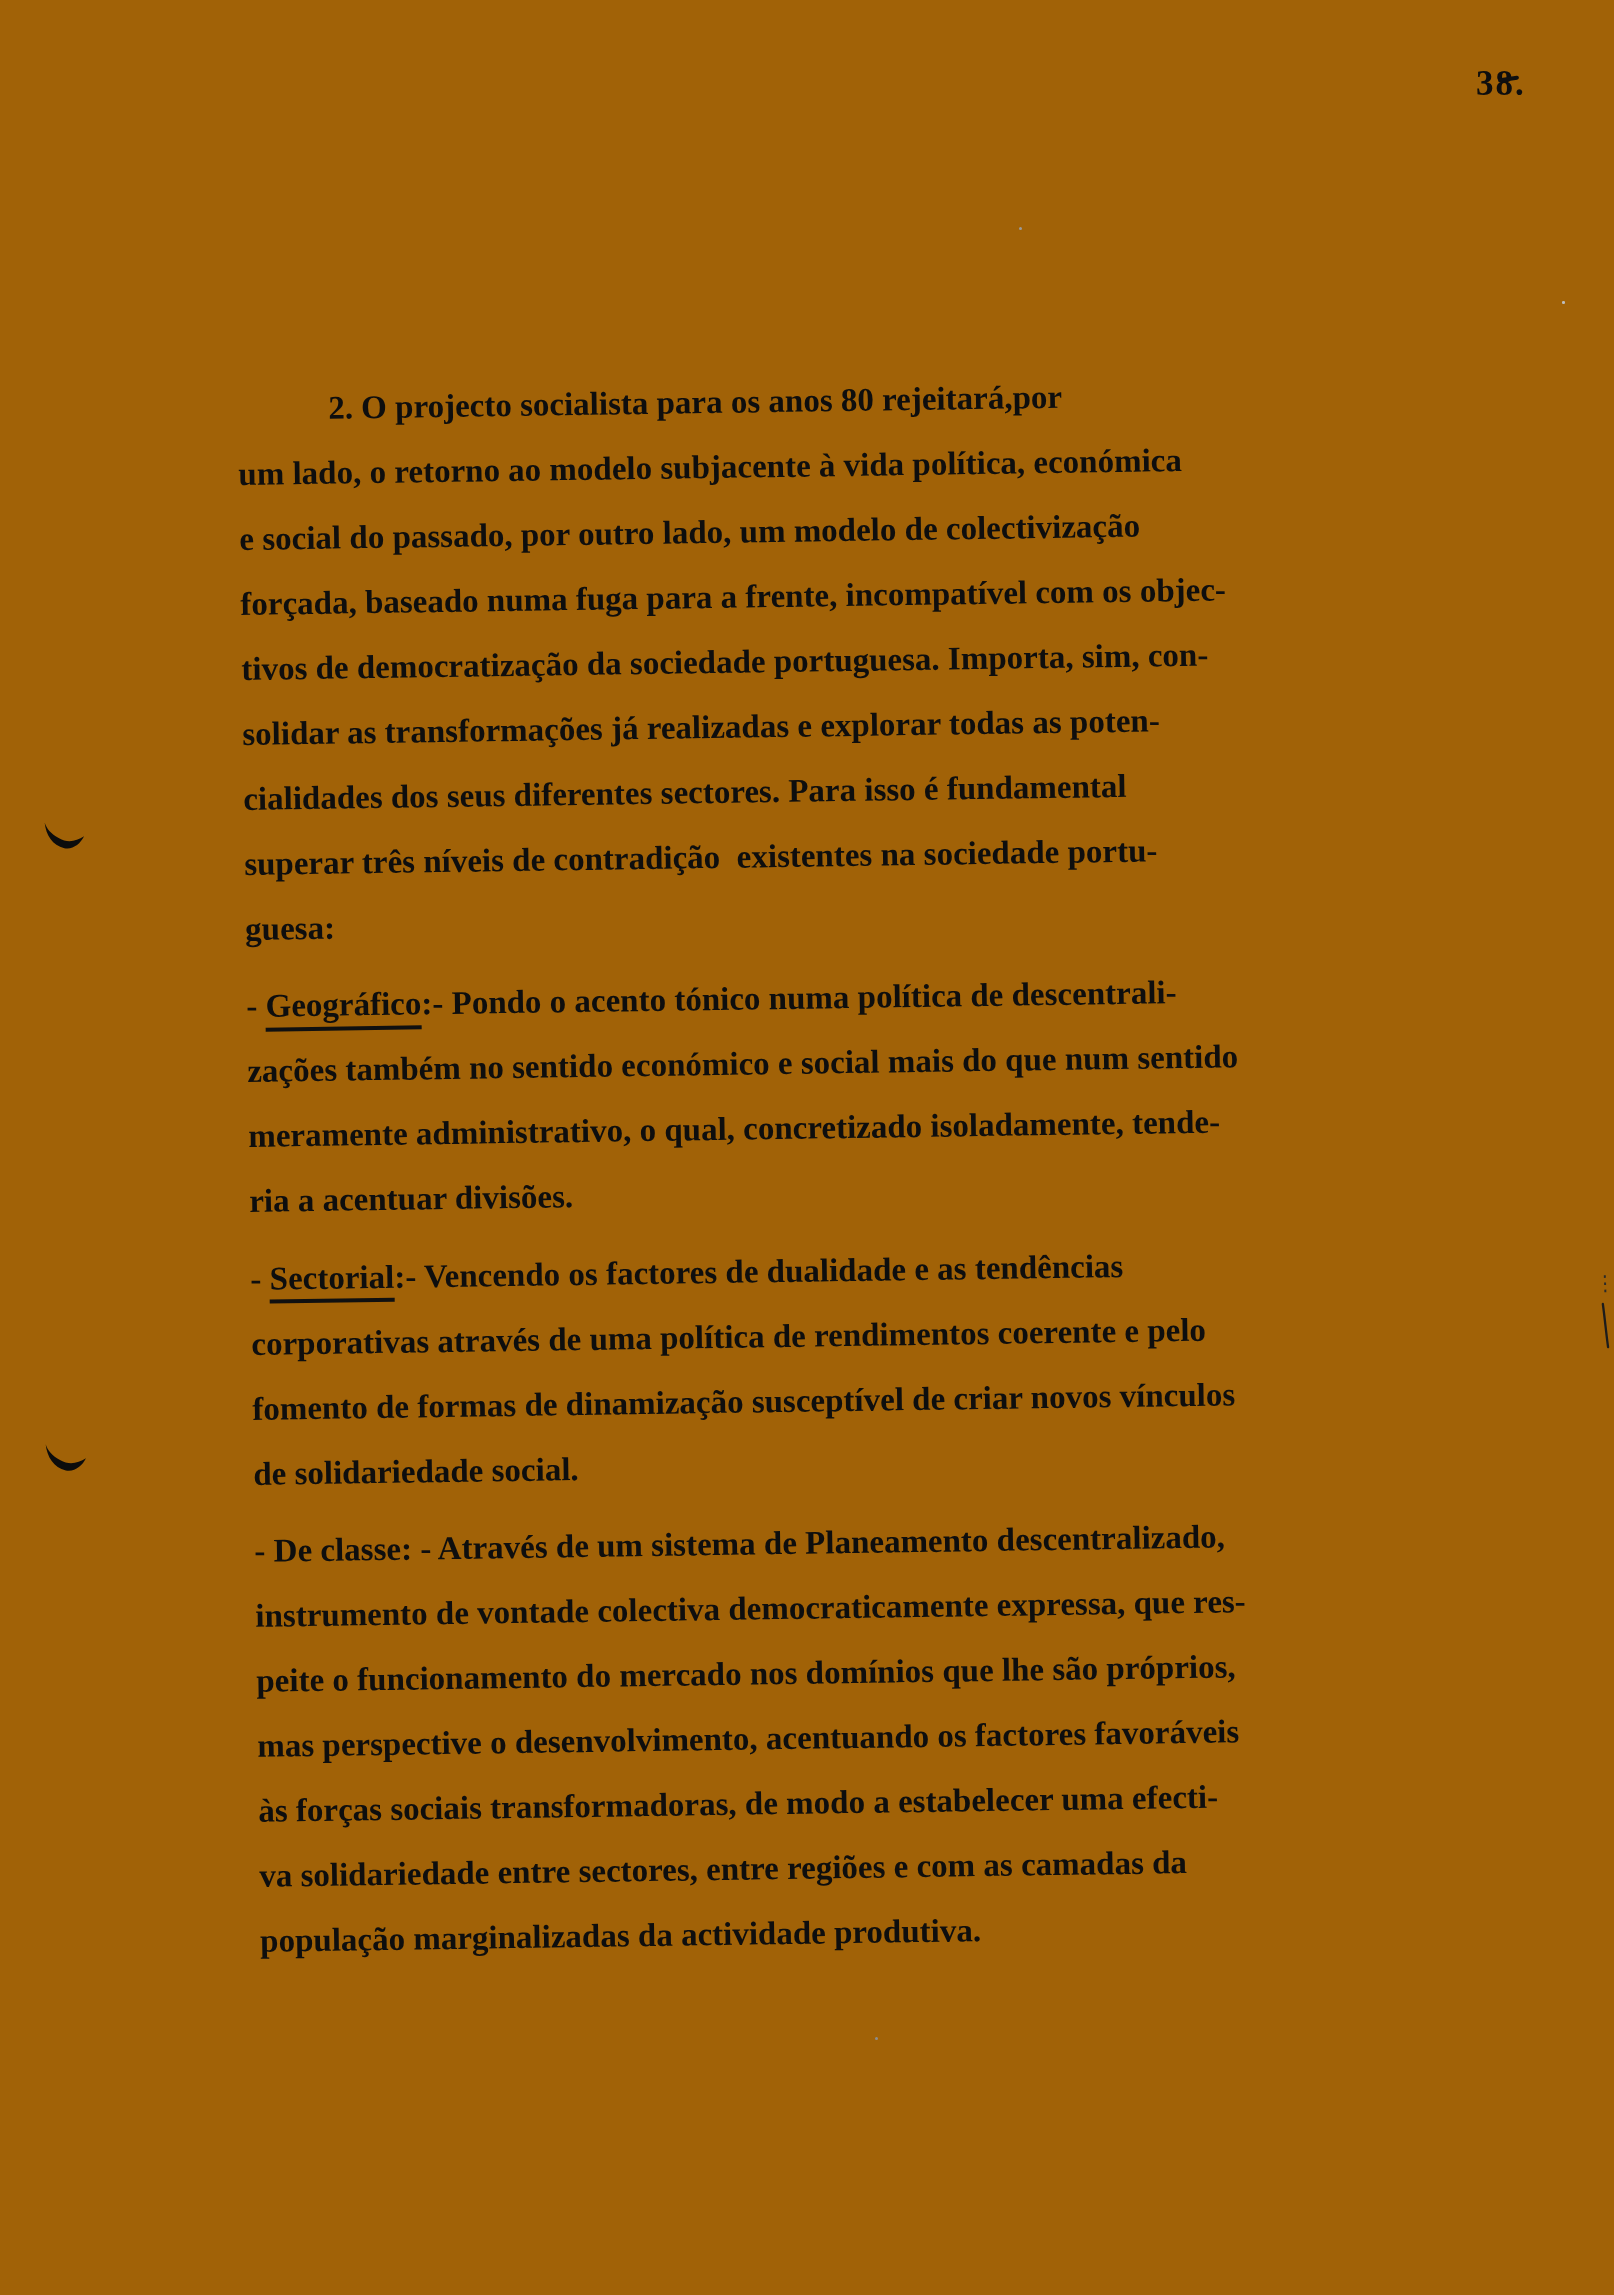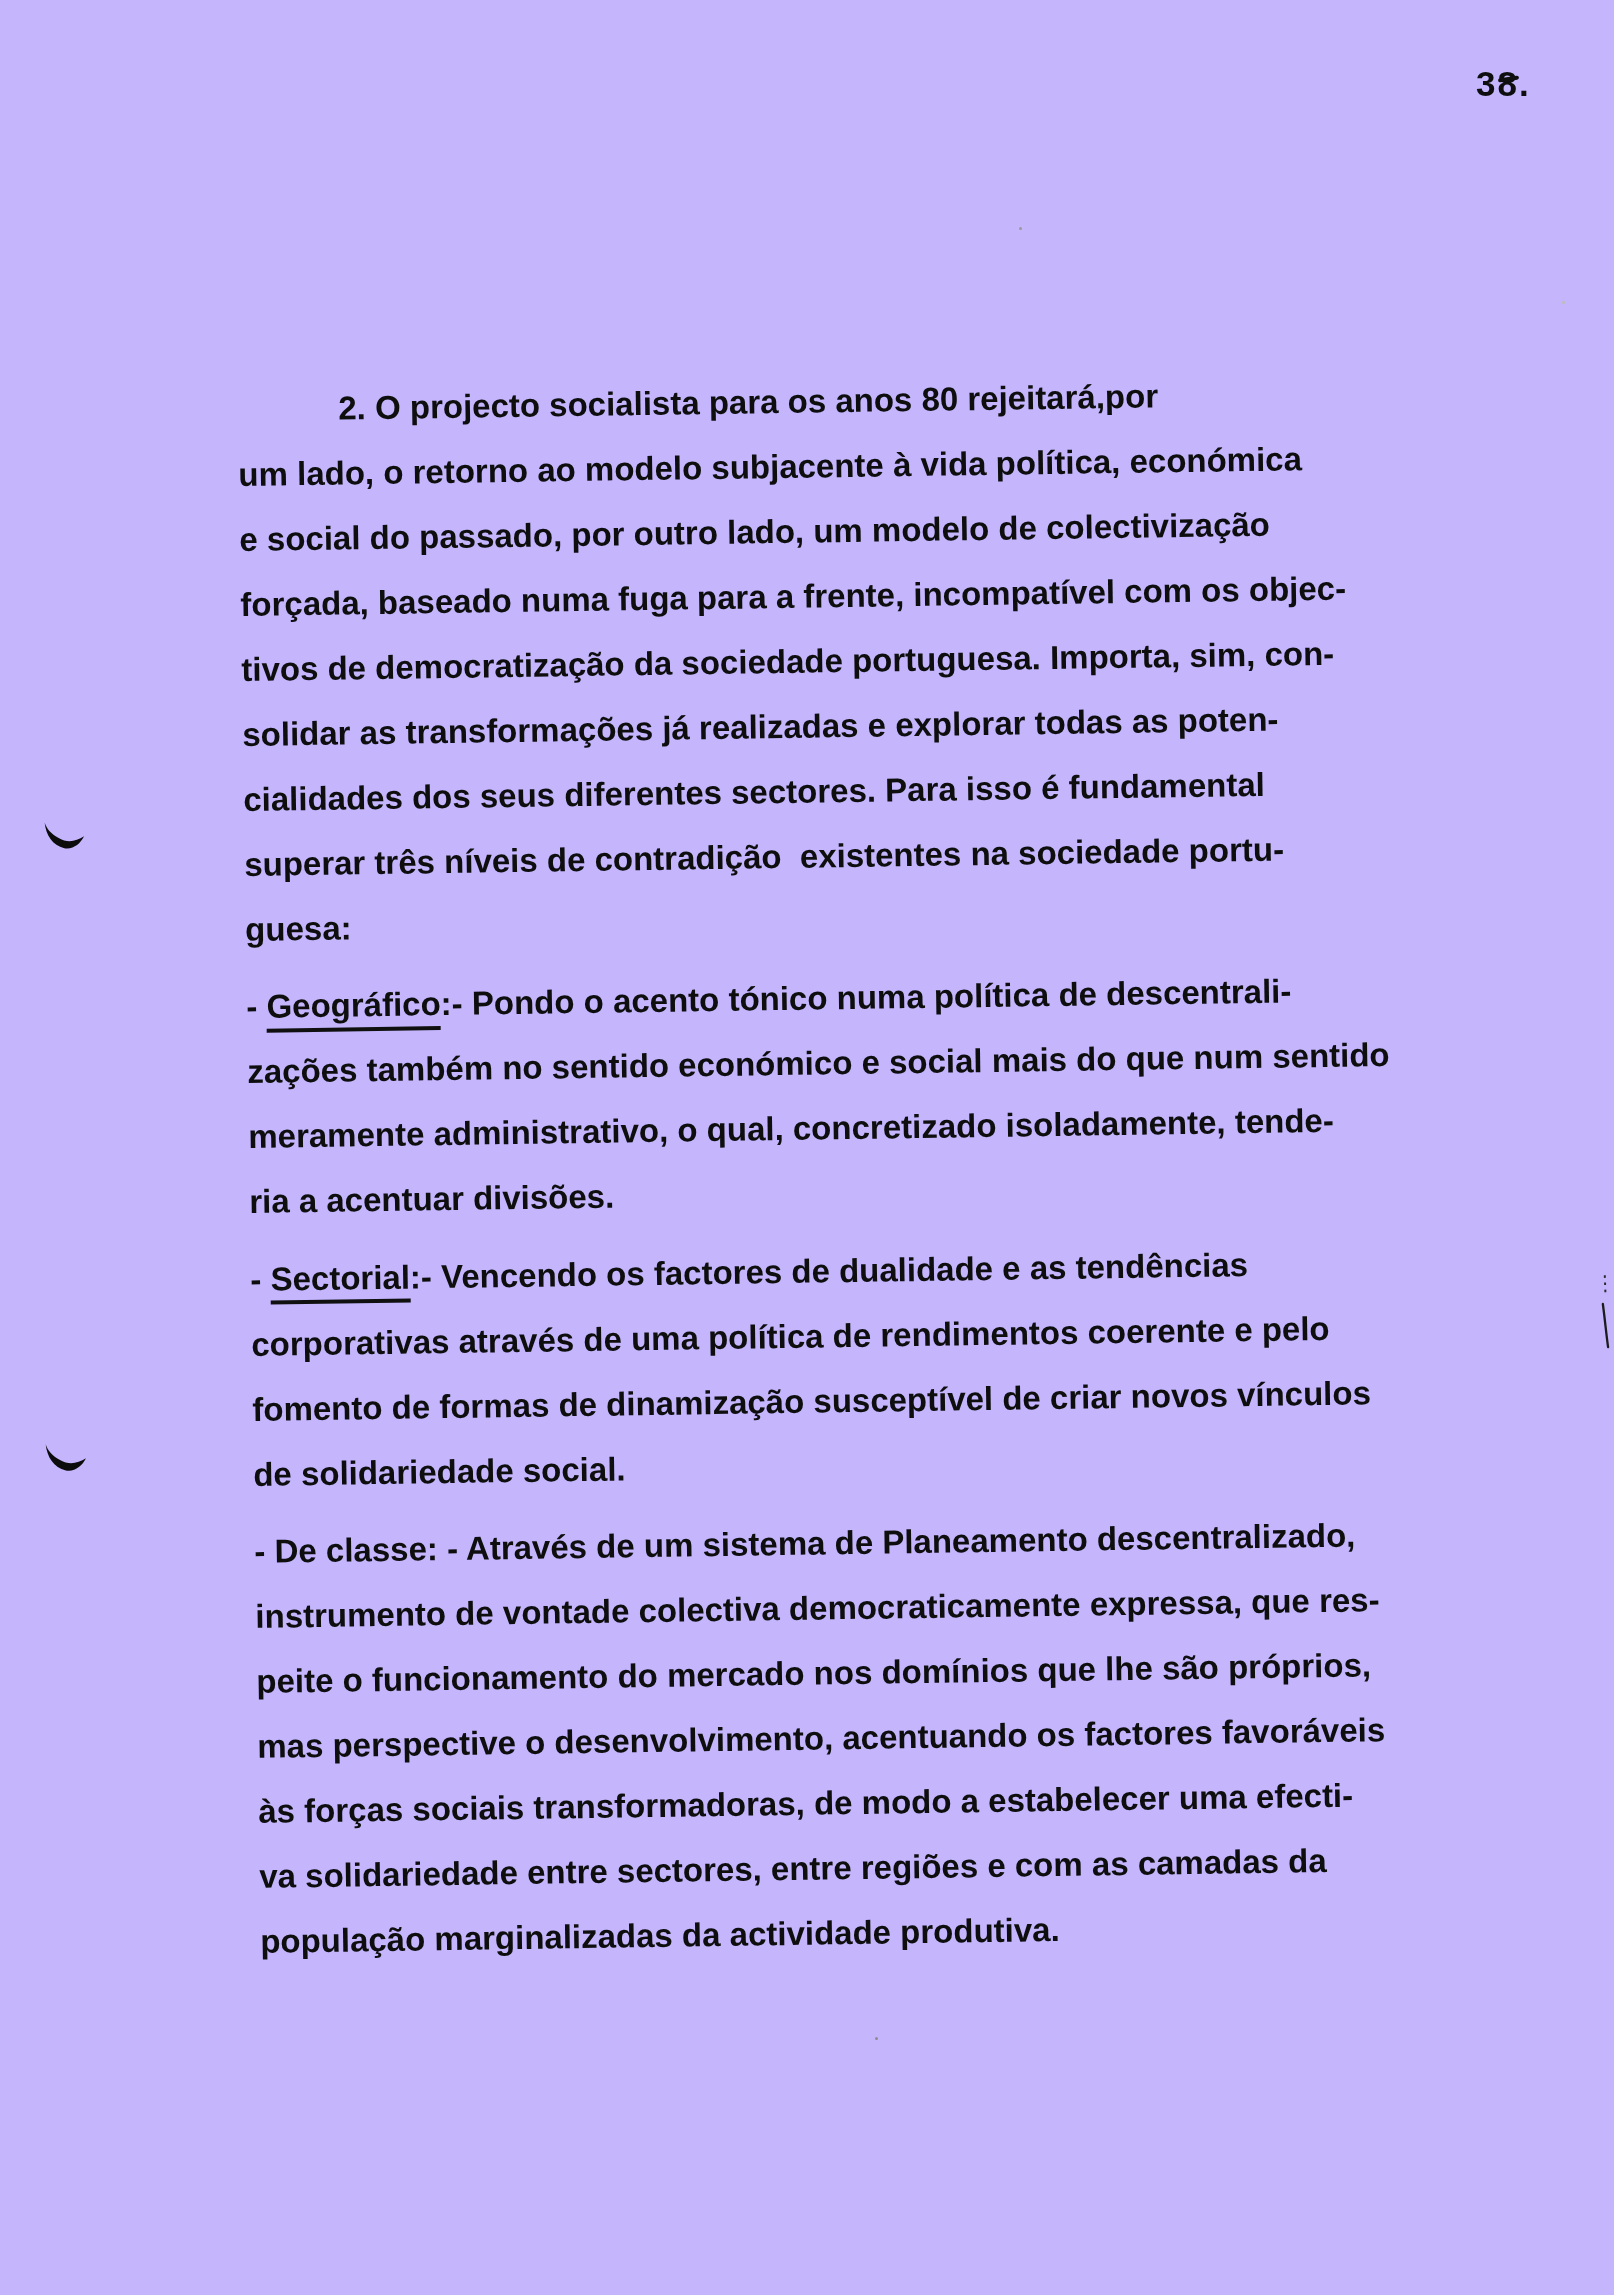--- a/index.html
+++ b/index.html
@@ -1,22 +1,22 @@
 <!DOCTYPE html>
 <html style="font-size:10.5px"><head>
 <meta charset="utf-8">
 <style>
   html, body { margin: 0; padding: 0; background: #ffffff; }
   .page {
     position: relative;
     width: 1614px;
     height: 2295px;
-    background: #c4b5fd;
+    background: #a16207;
     overflow: hidden;
-    font-family: Liberation Sans, sans-serif;
+    font-family: Liberation Serif, serif;
     color: #0e0e0e;
   }
   .page-number {
     position: absolute;
     left: 1476px;
     top: 64px;
     font-size: 35px;
     font-weight: bold;
     letter-spacing: 2px;
     white-space: pre;

